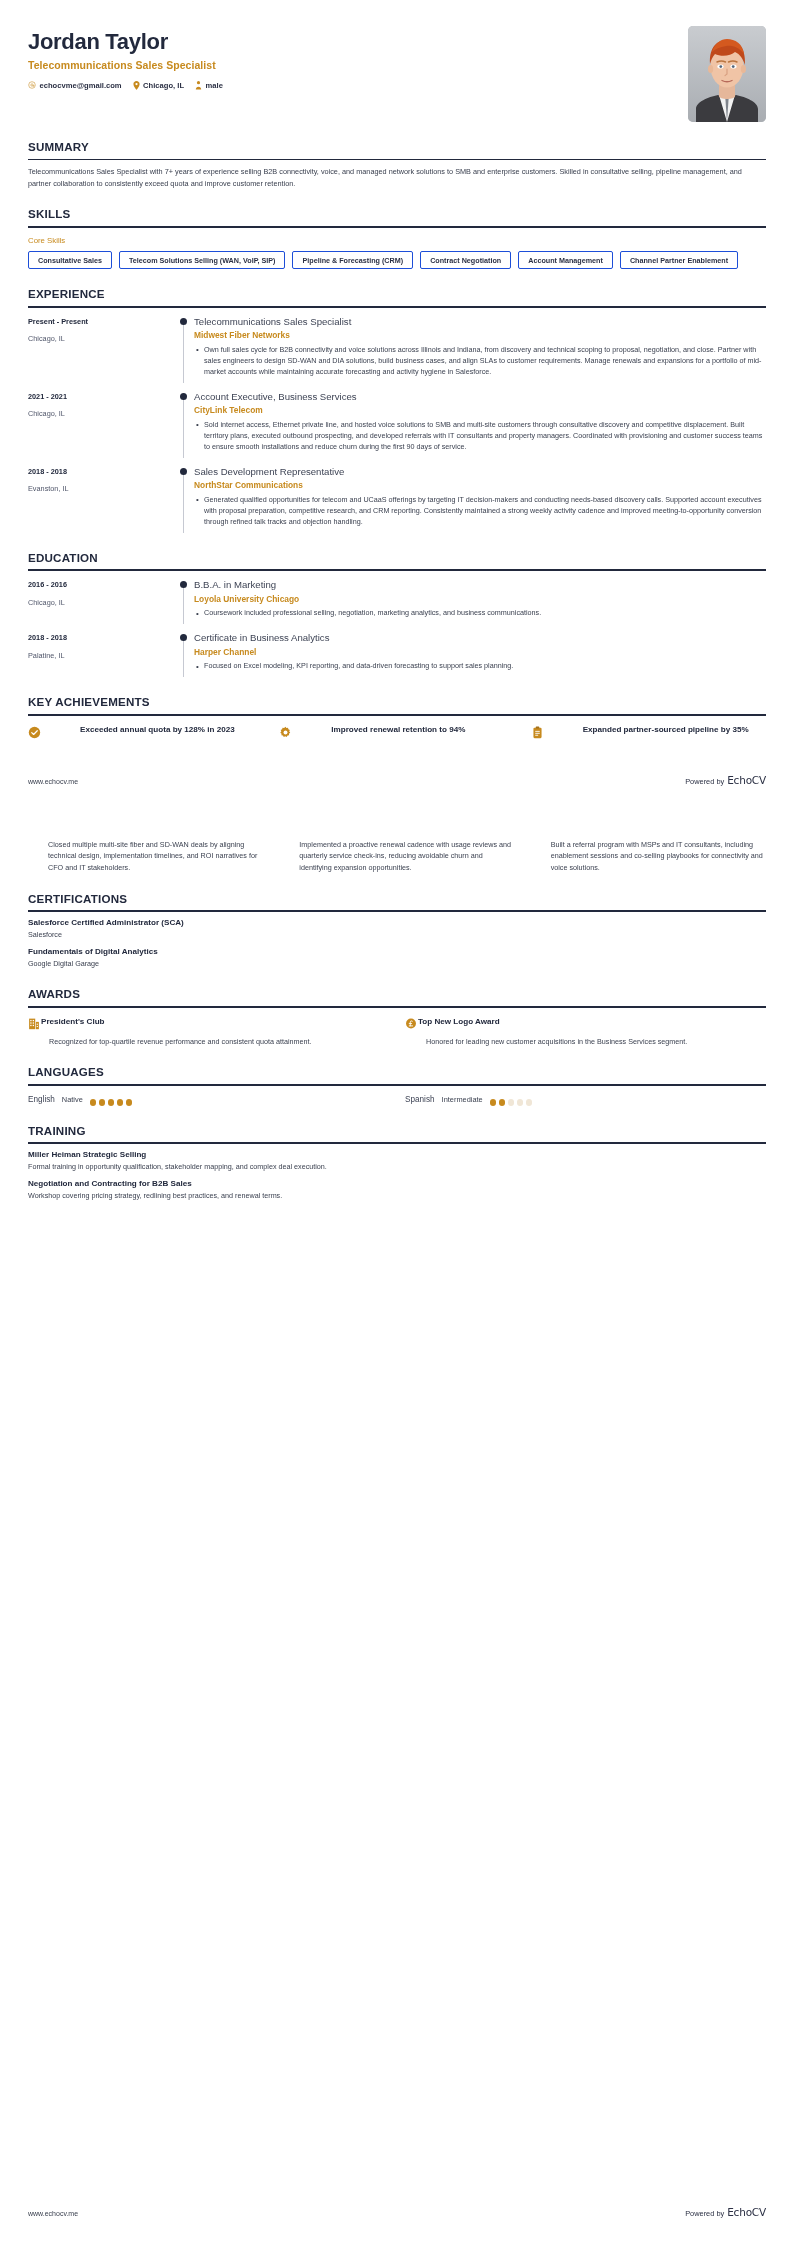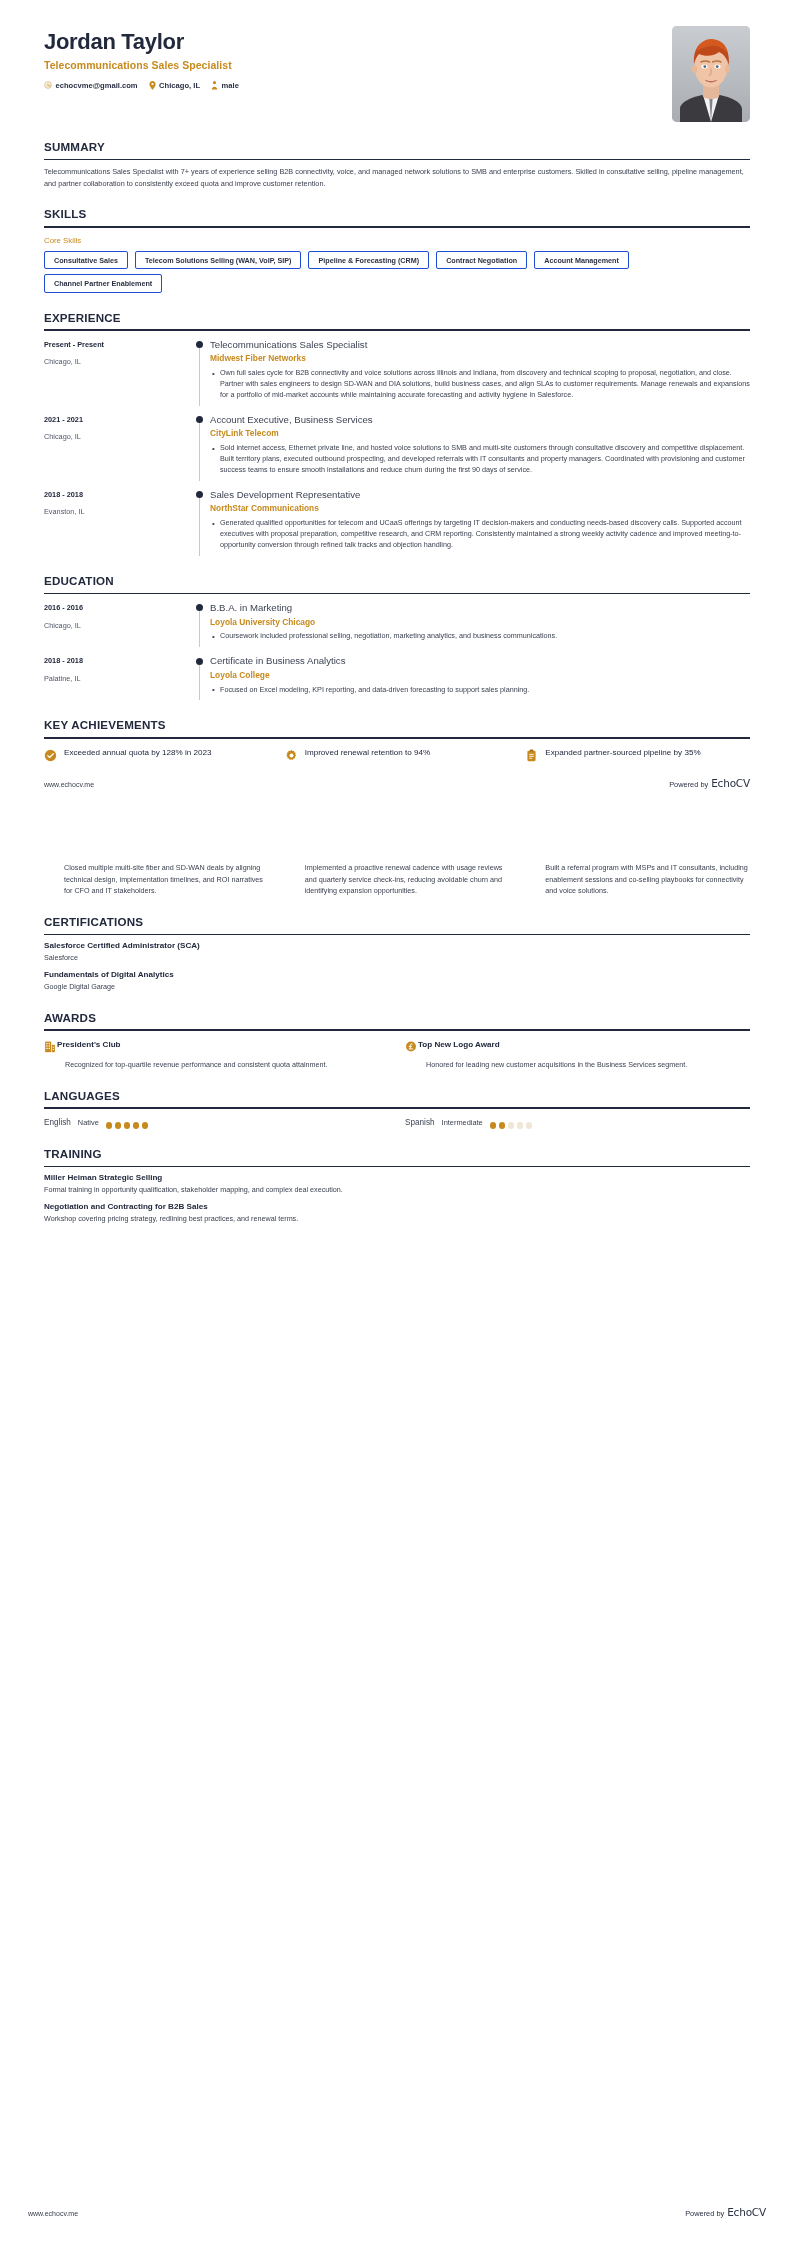--- a/index.html
+++ b/index.html
@@ -18,21 +18,21 @@
   }
 
   .page {
     width: 794px;
     min-height: 2246px;
     position: relative;
     background: #fff;
   }
 
   .sheet {
-    padding: 0 44px;
+    padding: 0 28px;
   }
 
   
   .header {
     display: flex;
     align-items: flex-start;
     justify-content: space-between;
     padding-top: 26px;
   }
   .header-left { padding-top: 4px; }
@@ -205,23 +205,24 @@
   .ka-grid {
     display: flex;
     gap: 16px;
     margin-top: 9px;
   }
   .ka-item { flex: 1 1 0; display: flex; gap: 7px; align-items: flex-start; }
   .ka-icon { flex: 0 0 auto; width: 13px; padding-top: 1px; }
   .ka-icon svg { display: block; }
   .ka-title {
     font-size: 8.1px;
-    font-weight: 400;
+    font-weight: 700;
     color: #22293d;
     line-height: 1.35;
+    margin-left: 32px;
   }
 
   .ka-desc-grid {
     display: flex;
     gap: 16px;
   }
   .ka-desc {
     flex: 1 1 0;
     padding-left: 20px;
     font-size: 7.2px;
@@ -245,20 +246,21 @@
     justify-content: space-between;
     font-size: 7px;
     color: #3b4150;
   }
   .powered {
     font-size: 7.4px;
     color: #2b3044;
     display: flex;
     align-items: baseline;
     gap: 3px;
+    margin-top: 20px;
   }
   .powered .brand {
     font-family: "DejaVu Sans", sans-serif;
     font-size: 10.5px;
     color: #2b3044;
     letter-spacing: -0.2px;
   }
 
   
   .cert-item { margin-top: 5px; }
@@ -534,21 +536,21 @@
         <div class="entry-meta">
           <div class="entry-date">2018 - 2018</div>
           <div class="entry-loc">Palatine, IL</div>
         </div>
         <div class="entry-rail">
           <div class="rail-line"></div>
           <div class="rail-dot"></div>
         </div>
         <div class="entry-body">
           <div class="entry-role">Certificate in Business Analytics</div>
-          <div class="entry-org">Loyola College</div>
+          <div class="entry-org">Harper Channel</div>
           <ul class="bullets">
             <li>Focused on Excel modeling, KPI reporting, and data-driven forecasting to support sales planning.</li>
           </ul>
         </div>
       </div>
     </div>
 
     <div class="section">
       <div class="section-title">KEY ACHIEVEMENTS</div>
       <div class="section-rule"></div>

